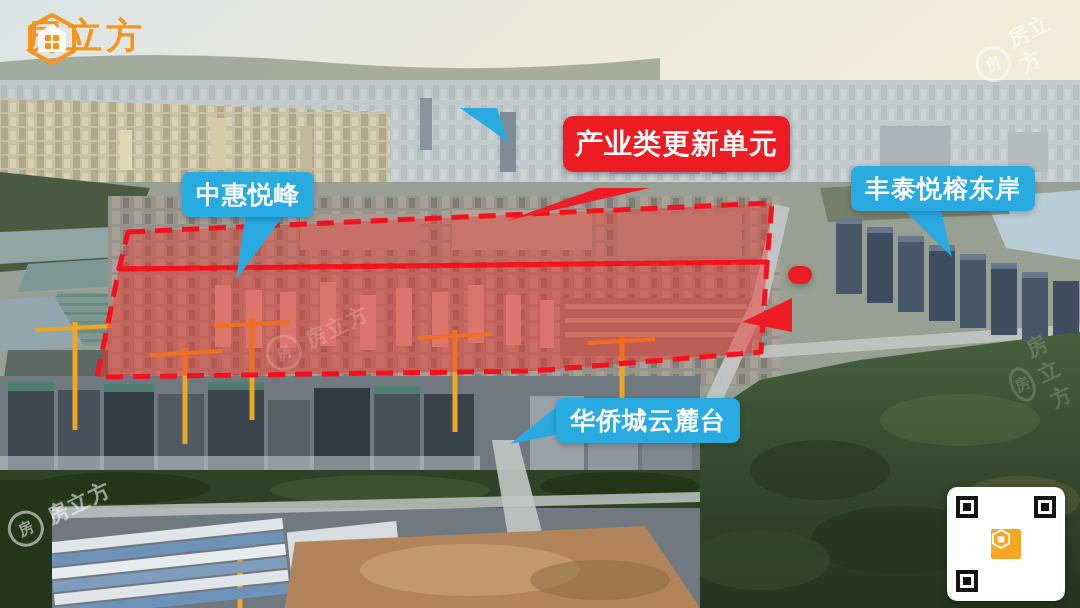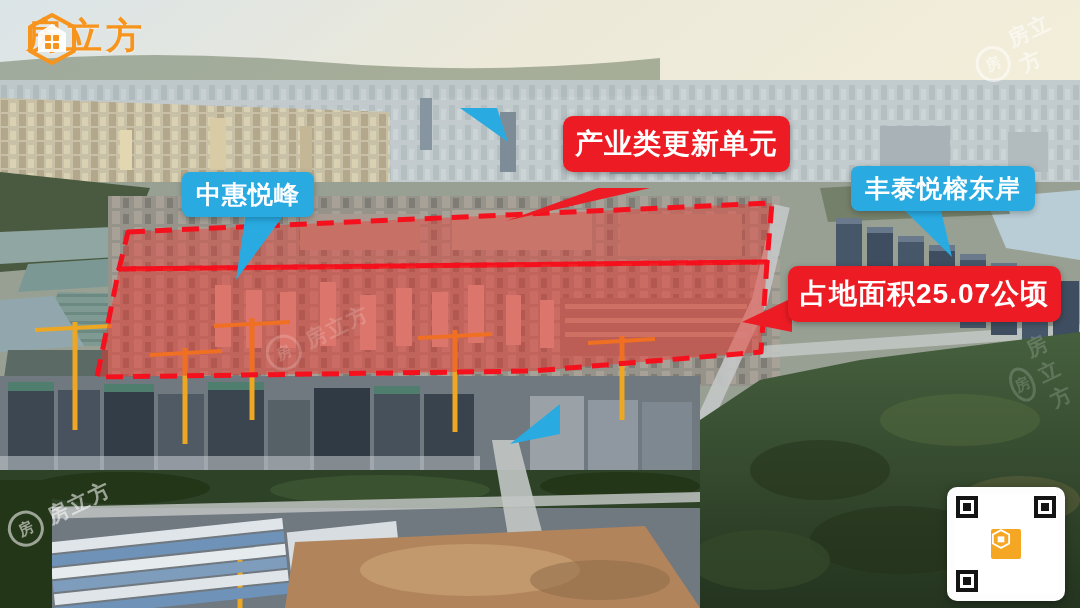--- a/index.html
+++ b/index.html
@@ -251,26 +251,28 @@
     <span class="ring">房</span>
     <span class="wm-text">房立方</span>
   </div>
 
   <div class="bubble" style="left:173px;top:172px;margin-left:9px;">
     <span>中惠悦峰</span>
   </div>
   <div class="bubble" style="left:851px;top:166px;">
     <span>丰泰悦榕东岸</span>
   </div>
+  <div class="bubble" style="left:556px;top:398px;">
+    <span>华侨城云麓台</span>
+  </div>
 
   <div class="zone-label" style="left:563px;top:116px;">
     <span>产业类更新单元</span>
   </div>
   <div class="zone-label" style="left:788px;top:266px;">
-    <span>占地面积25.07公顷</span>
   </div>
 
   <div class="brand">
     <svg width="52" height="54" viewBox="0 0 52 54">
       <polygon points="26,3 48,15 48,39 26,51 4,39 4,15" fill="none" stroke="#f7941d" stroke-width="4" stroke-linejoin="round"></polygon>
       <path d="M26,12 L40,21 L40,40 L12,40 L12,21 Z" fill="#ffffff" opacity="0.9"></path>
       <g fill="#f7941d">
         <rect x="19" y="23" width="6" height="6" rx="1"></rect>
           <rect x="27" y="23" width="6" height="6" rx="1"></rect>
         <rect x="19" y="31" width="6" height="6" rx="1"></rect>

